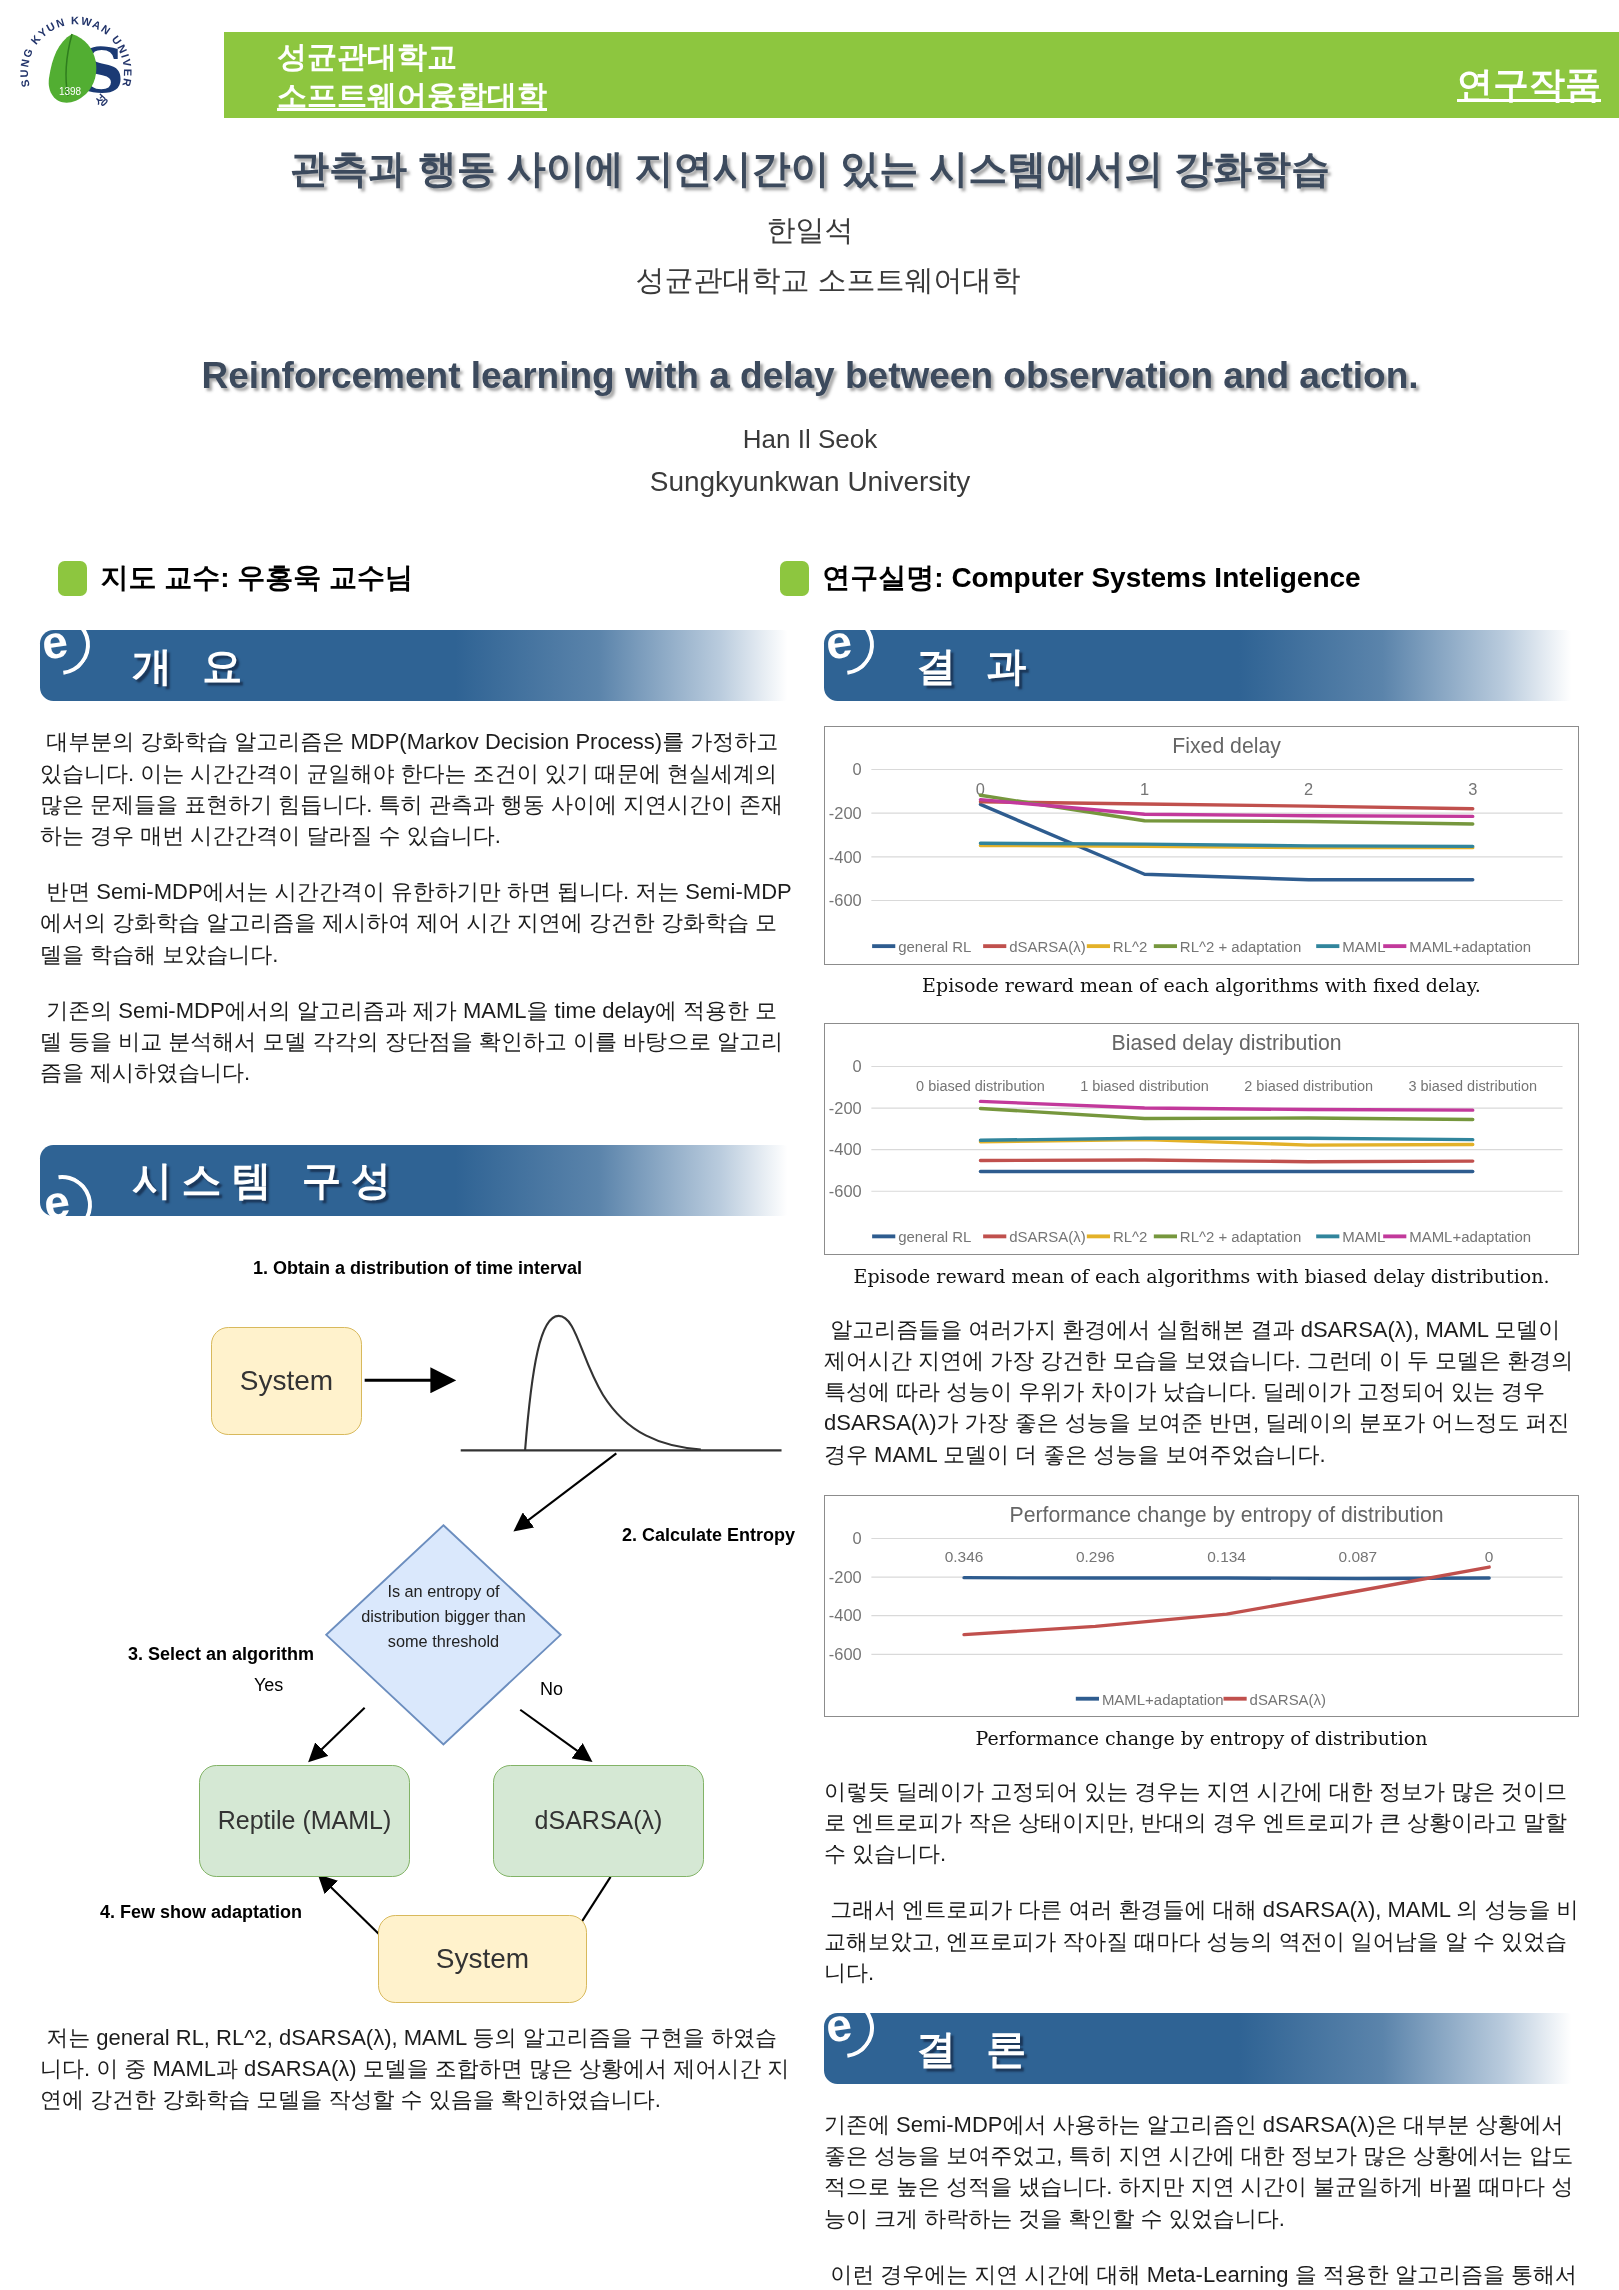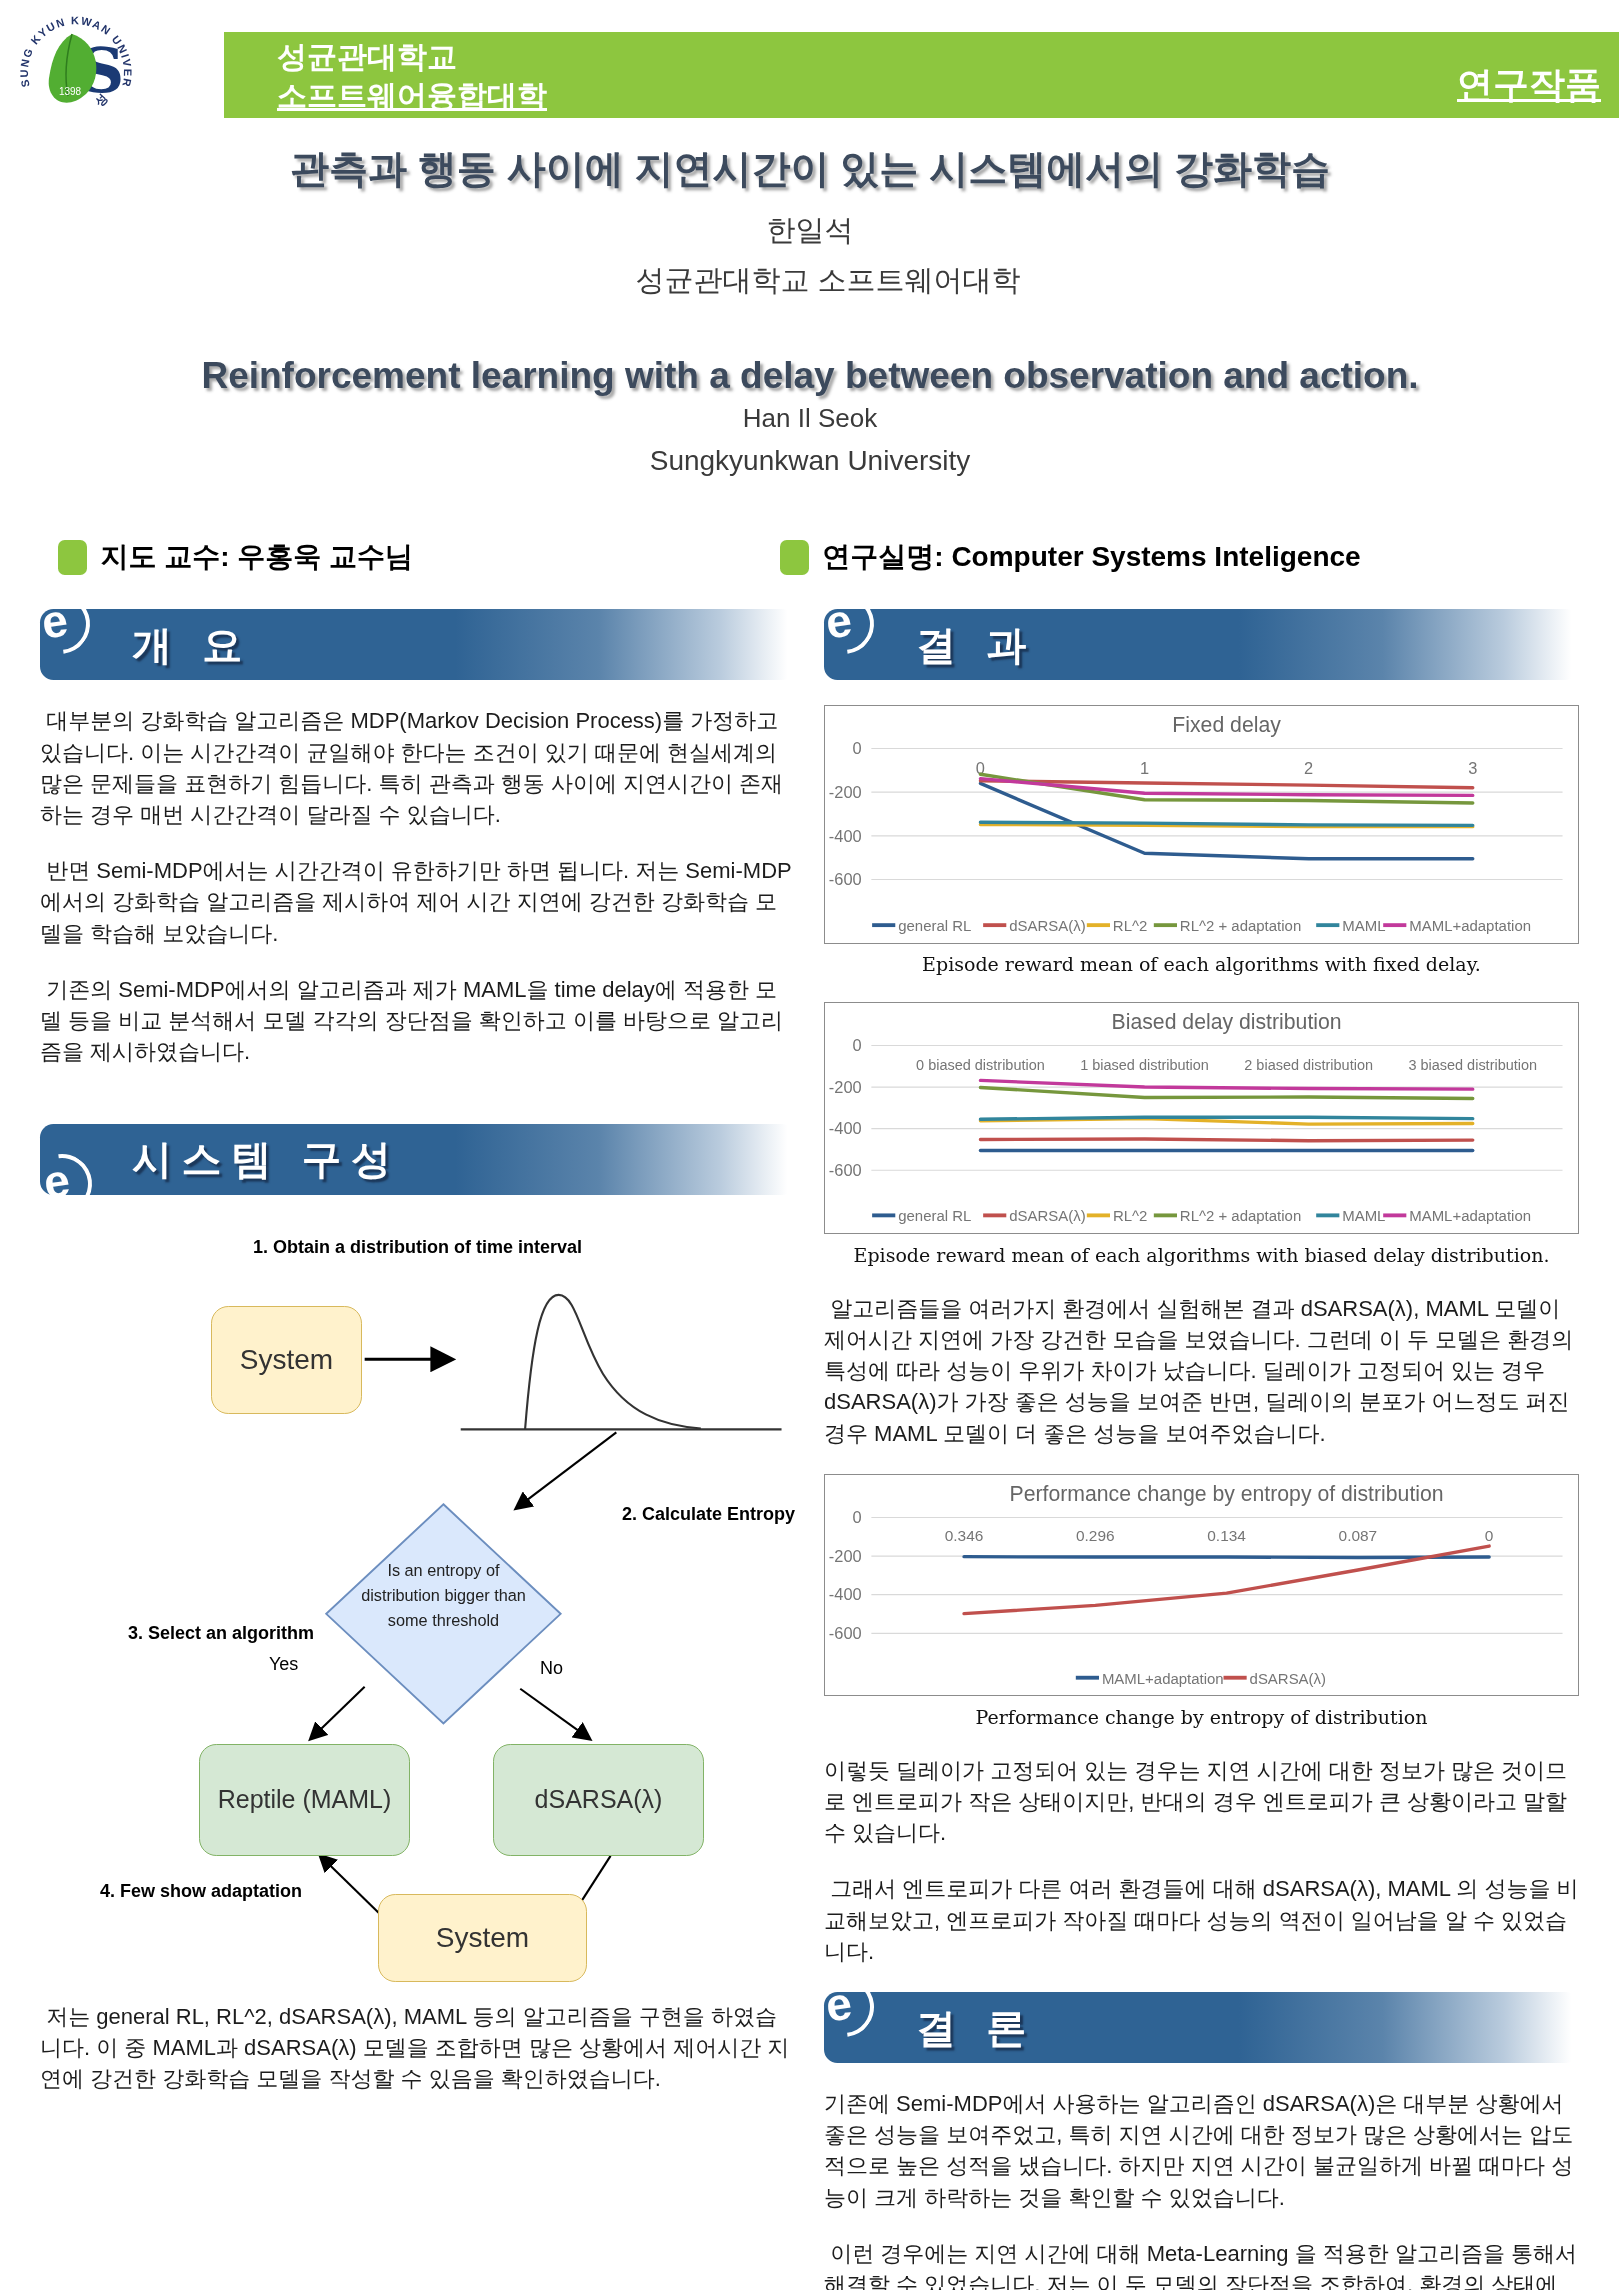--- a/index.html
+++ b/index.html
@@ -12,21 +12,21 @@
   .univ-line2 { text-decoration:underline; }
   .badge-research { position:absolute; right:19px; bottom:7.7px; color:#fff; font-weight:bold; font-size:36px; text-decoration:underline; }
   .logo { position:absolute; left:5.8px; top:0px; width:140px; height:140px; }
   .header-space { height:136px; }
 
   
   .kr-title { text-align:center; font-size:39px; font-weight:bold; color:#3c4a5d; text-shadow:2.9px 2.9px 2.9px rgba(60,60,60,.45); margin-top:5.8px; }
   .kr-author { text-align:center; font-size:29px; color:#3a3a3a; margin-top:15.4px; }
   .kr-affil  { text-align:center; font-size:29px; color:#3a3a3a; margin-top:9.6px;padding-left:36px; }
   .en-title  { text-align:center; font-size:37px; font-weight:bold; color:#3c4a5d; text-shadow:2.9px 2.9px 2.9px rgba(60,60,60,.45); margin-top:54px; }
-  .en-author { text-align:center; font-size:26px; color:#3a3a3a; margin-top:6px; }
+  .en-author { text-align:center; font-size:26px; color:#3a3a3a; margin-top:27px; }
   .en-affil  { text-align:center; font-size:28px; color:#3a3a3a; margin-top:11.5px; }
 
   
   .info-row { display:flex; margin-top:61px; padding:0 58px; }
   .info-item { display:flex; align-items:center; font-size:28px; font-weight:bold; color:#000; }
   .info-item.left { width:48%; }
   .bullet { width:29px; height:35px; background:#8dc63f; border-radius:6.7px; margin-right:13.4px; flex:0 0 auto; }
 
   
   .columns { display:flex; gap:29px; padding:33px 40px 0 40px; }
@@ -166,21 +166,21 @@
           <span>System</span>
         </div>
 
         <div class="dlabel" style="left:582px; top:284px; font-weight:bold;">2. Calculate Entropy</div>
 
         <div class="decision-text">Is an entropy of
 distribution  bigger than
 some threshold</div>
 
         <div class="dlabel" style="left:88px; top:403px; font-weight:bold;">3. Select an algorithm</div>
-        <div class="dlabel" style="left:229px; top:434px;">Yes</div>
+        <div class="dlabel" style="left:214px; top:434px;">Yes</div>
         <div class="dlabel" style="left:500px; top:438px;">No</div>
 
         <div class="dbox green" style="left:159px; top:524px; width:209px; height:110px;">
           <span>Reptile (MAML)</span>
         </div>
         <div class="dbox green" style="left:453px; top:524px; width:209px; height:110px;">
           <span>dSARSA(λ)</span>
         </div>
 
         <div class="dlabel" style="left:60px; top:661px; font-weight:bold;">4. Few show adaptation</div>

